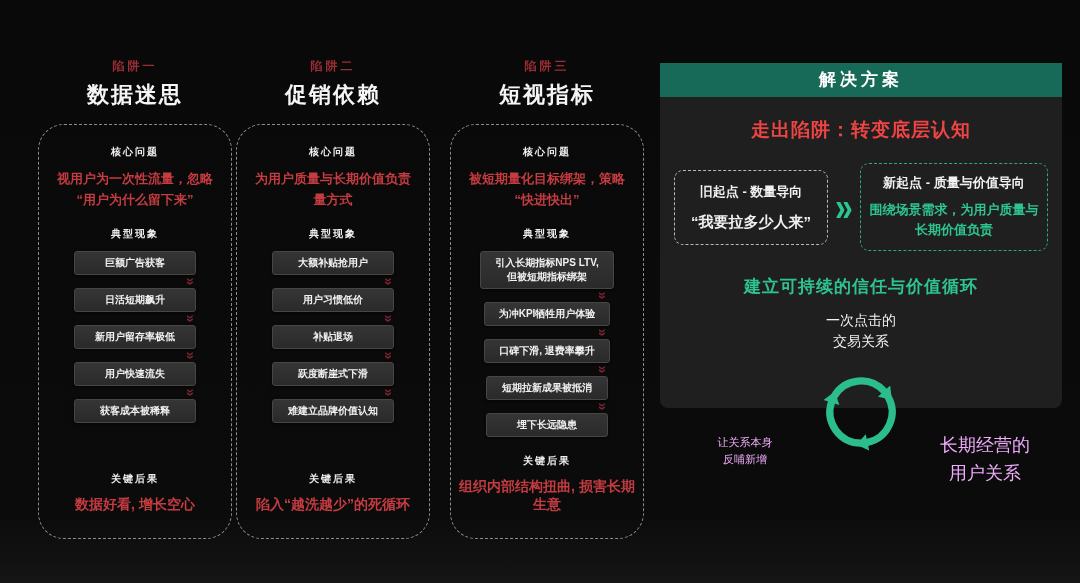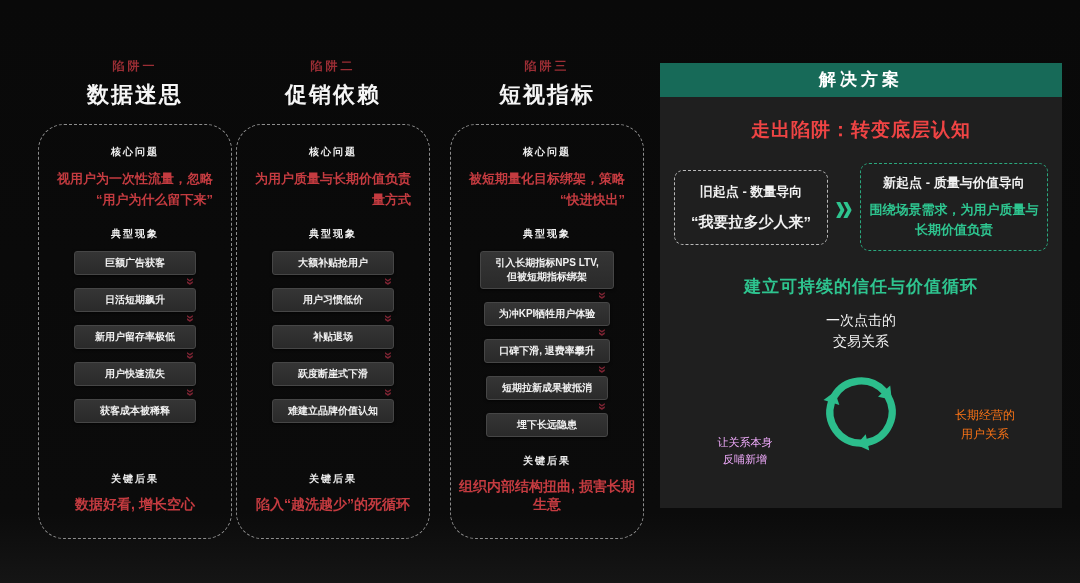--- a/index.html
+++ b/index.html
@@ -19,56 +19,56 @@
   .col-1 { left:38px; } .col-2 { left:236px; } .col-3 { left:450px; }
   .trap-tag { color:#9c2e35; font-size:12px; font-weight:bold; letter-spacing:3px; }
   .trap-title { color:#f5f5f5; font-size:22px; font-weight:bold; letter-spacing:2px; margin-top:5px; }
   .trap-card {
     margin-top:14px; height:415px;
     border:1.5px dashed #8d8d8d; border-radius:26px;
     display:flex; flex-direction:column; align-items:center;
     padding:20px 8px 24px;
   }
   .sec-label { color:#efefef; font-size:10px; font-weight:bold; letter-spacing:2px; }
-  .core-text { margin-top:10px; color:#c43b40; font-size:13px; font-weight:bold; line-height:1.6; min-height:42px;text-align:right; }
+  .core-text { margin-top:10px; color:#c43b40; font-size:13px; font-weight:bold; line-height:1.6; min-height:42px; }
   .phen-label { margin-top:16px; }
   .flow { margin-top:10px; display:flex; flex-direction:column; align-items:center; width:176px; }
   .flow-item {
     background:linear-gradient(#353535,#2a2a2a);
     border:1px solid #464646; border-radius:3px;
     color:#f2f2f2; font-size:10px; font-weight:bold;
     padding:4px 14px; min-width:122px; line-height:1.4;
     box-shadow:0 1px 3px rgba(0,0,0,.65);
   }
   .chev { width:100%; text-align:right; padding-right:28px; height:13px; line-height:11px; }
   .chev span { display:inline-block; transform:rotate(90deg); color:#7d2433; font-weight:900; font-size:14px; }
   .bottom { margin-top:auto; }
   .cons-text { margin-top:10px; color:#c43b40; font-size:14px; font-weight:bold; }
 
   
   .solution {
-    position:absolute; left:660px; top:63px; width:402px; height:445px;
-    background:#1f1f1f; text-align:center;
+    position:absolute; left:660px; top:63px; width:402px; height:345px;
+    background:#1f1f1f; text-align:center;border-radius:8px;
   }
   .sol-header { background:#176a58; height:34px; line-height:34px; color:#ffffff; font-weight:bold; font-size:17px; letter-spacing:4px; }
   .sol-sub { margin-top:20px; color:#ef4444; font-size:19px; font-weight:bold; letter-spacing:1px; }
   .boxes { display:flex; align-items:center; justify-content:center; gap:7px; margin-top:20px; padding:0 10px; }
   .old-box { border:1.5px dashed #b9b9b9; border-radius:9px; width:154px; padding:12px 4px; color:#f1f1f1; }
   .old-line1 { font-size:13px; font-weight:bold; }
   .old-line2 { margin-top:12px; font-size:15px; font-weight:bold; }
   .big-chev { color:#2ec48f; font-size:32px; font-weight:900; line-height:1; transform:scaleY(1.25); }
   .new-box { border:1.5px dashed #2aa87e; border-radius:9px; width:188px; padding:10px 8px; }
   .new-line1 { color:#f1f1f1; font-size:13px; font-weight:bold; }
   .new-line2 { margin-top:8px; color:#2ec48f; font-size:13px; font-weight:bold; line-height:1.55; }
   .cycle-title { margin-top:24px; color:#2ec48f; font-size:17px; font-weight:bold; letter-spacing:1px; }
   .cycle-top { margin-top:12px; color:#f1f1f1; font-size:14px; line-height:1.5; }
   .cycle-zone { position:relative; height:158px; margin-top:2px; }
   .cycle-zone svg { position:absolute; left:50%; top:0; transform:translateX(-50%); }
   .cycle-left  { position:absolute; left:26px;  top:80px; width:118px; color:#f0abfc; font-size:11px; line-height:1.55; }
-  .cycle-right { position:absolute; right:18px; top:52px; width:118px; color:#f97316; font-size:12px; line-height:1.55; }
+  .cycle-right { position:absolute; right:18px; top:78px; width:118px; color:#f0abfc; font-size:18px; line-height:1.55; }
 </style>
 </head>
 <body>
 
 <div class="canvas">
 
   <section class="trap-col col-1">
     <div class="trap-tag">陷阱一</div>
     <div class="trap-title">数据迷思</div>
     <div class="trap-card">

